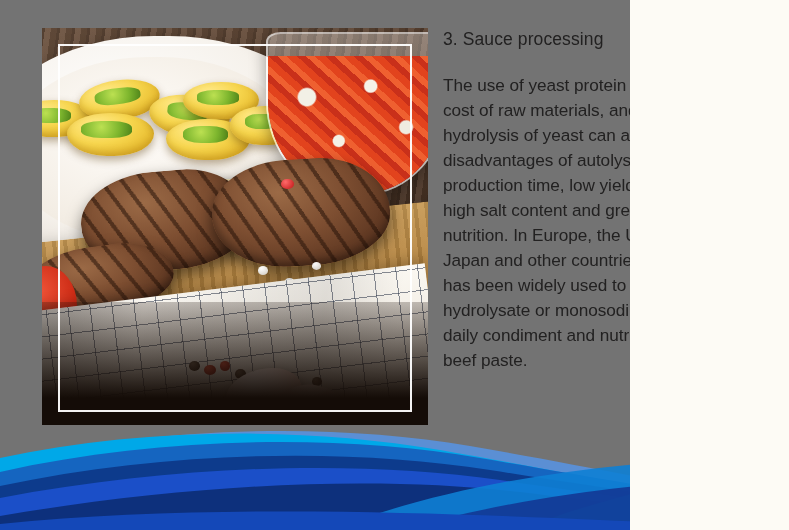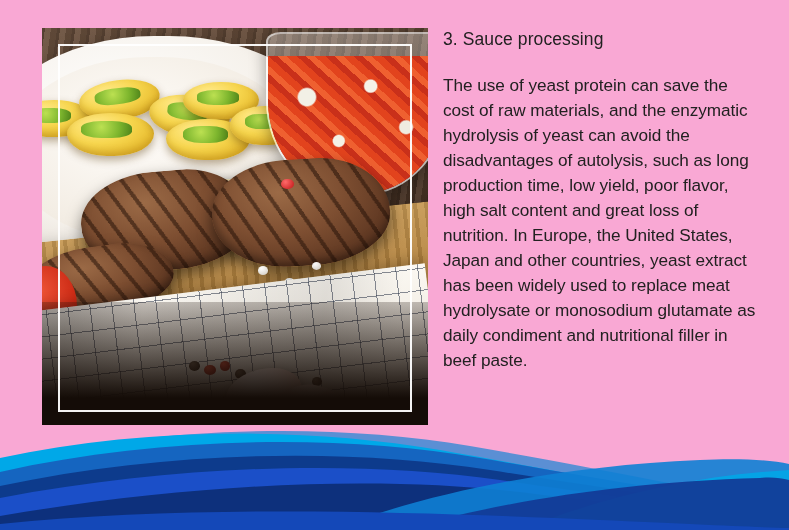--- a/index.html
+++ b/index.html
@@ -1,21 +1,21 @@
 <!DOCTYPE html>
 <html><head>
 <meta charset="utf-8">
 <style>
   html,body{margin:0;padding:0;}
   body{
     width:789px;height:530px;overflow:hidden;position:relative;
     background:#FDFBF5;
     font-family:"Liberation Sans", sans-serif;
   }
-  #stage{position:absolute;inset:0;width:789px;height:530px;overflow:hidden;background:#f9a8d4;}
+  #stage{position:absolute;inset:0;width:630px;height:530px;overflow:hidden;background:#737373;}
 
   
   #photo-card{
     position:absolute;left:42px;top:28px;width:386px;height:397px;overflow:hidden;
   }
   #photo-scene{position:absolute;inset:0;overflow:hidden;background:#2b1d14;}
 
   
   .wood-bg{
     position:absolute;left:0;top:0;width:100%;height:100%;

